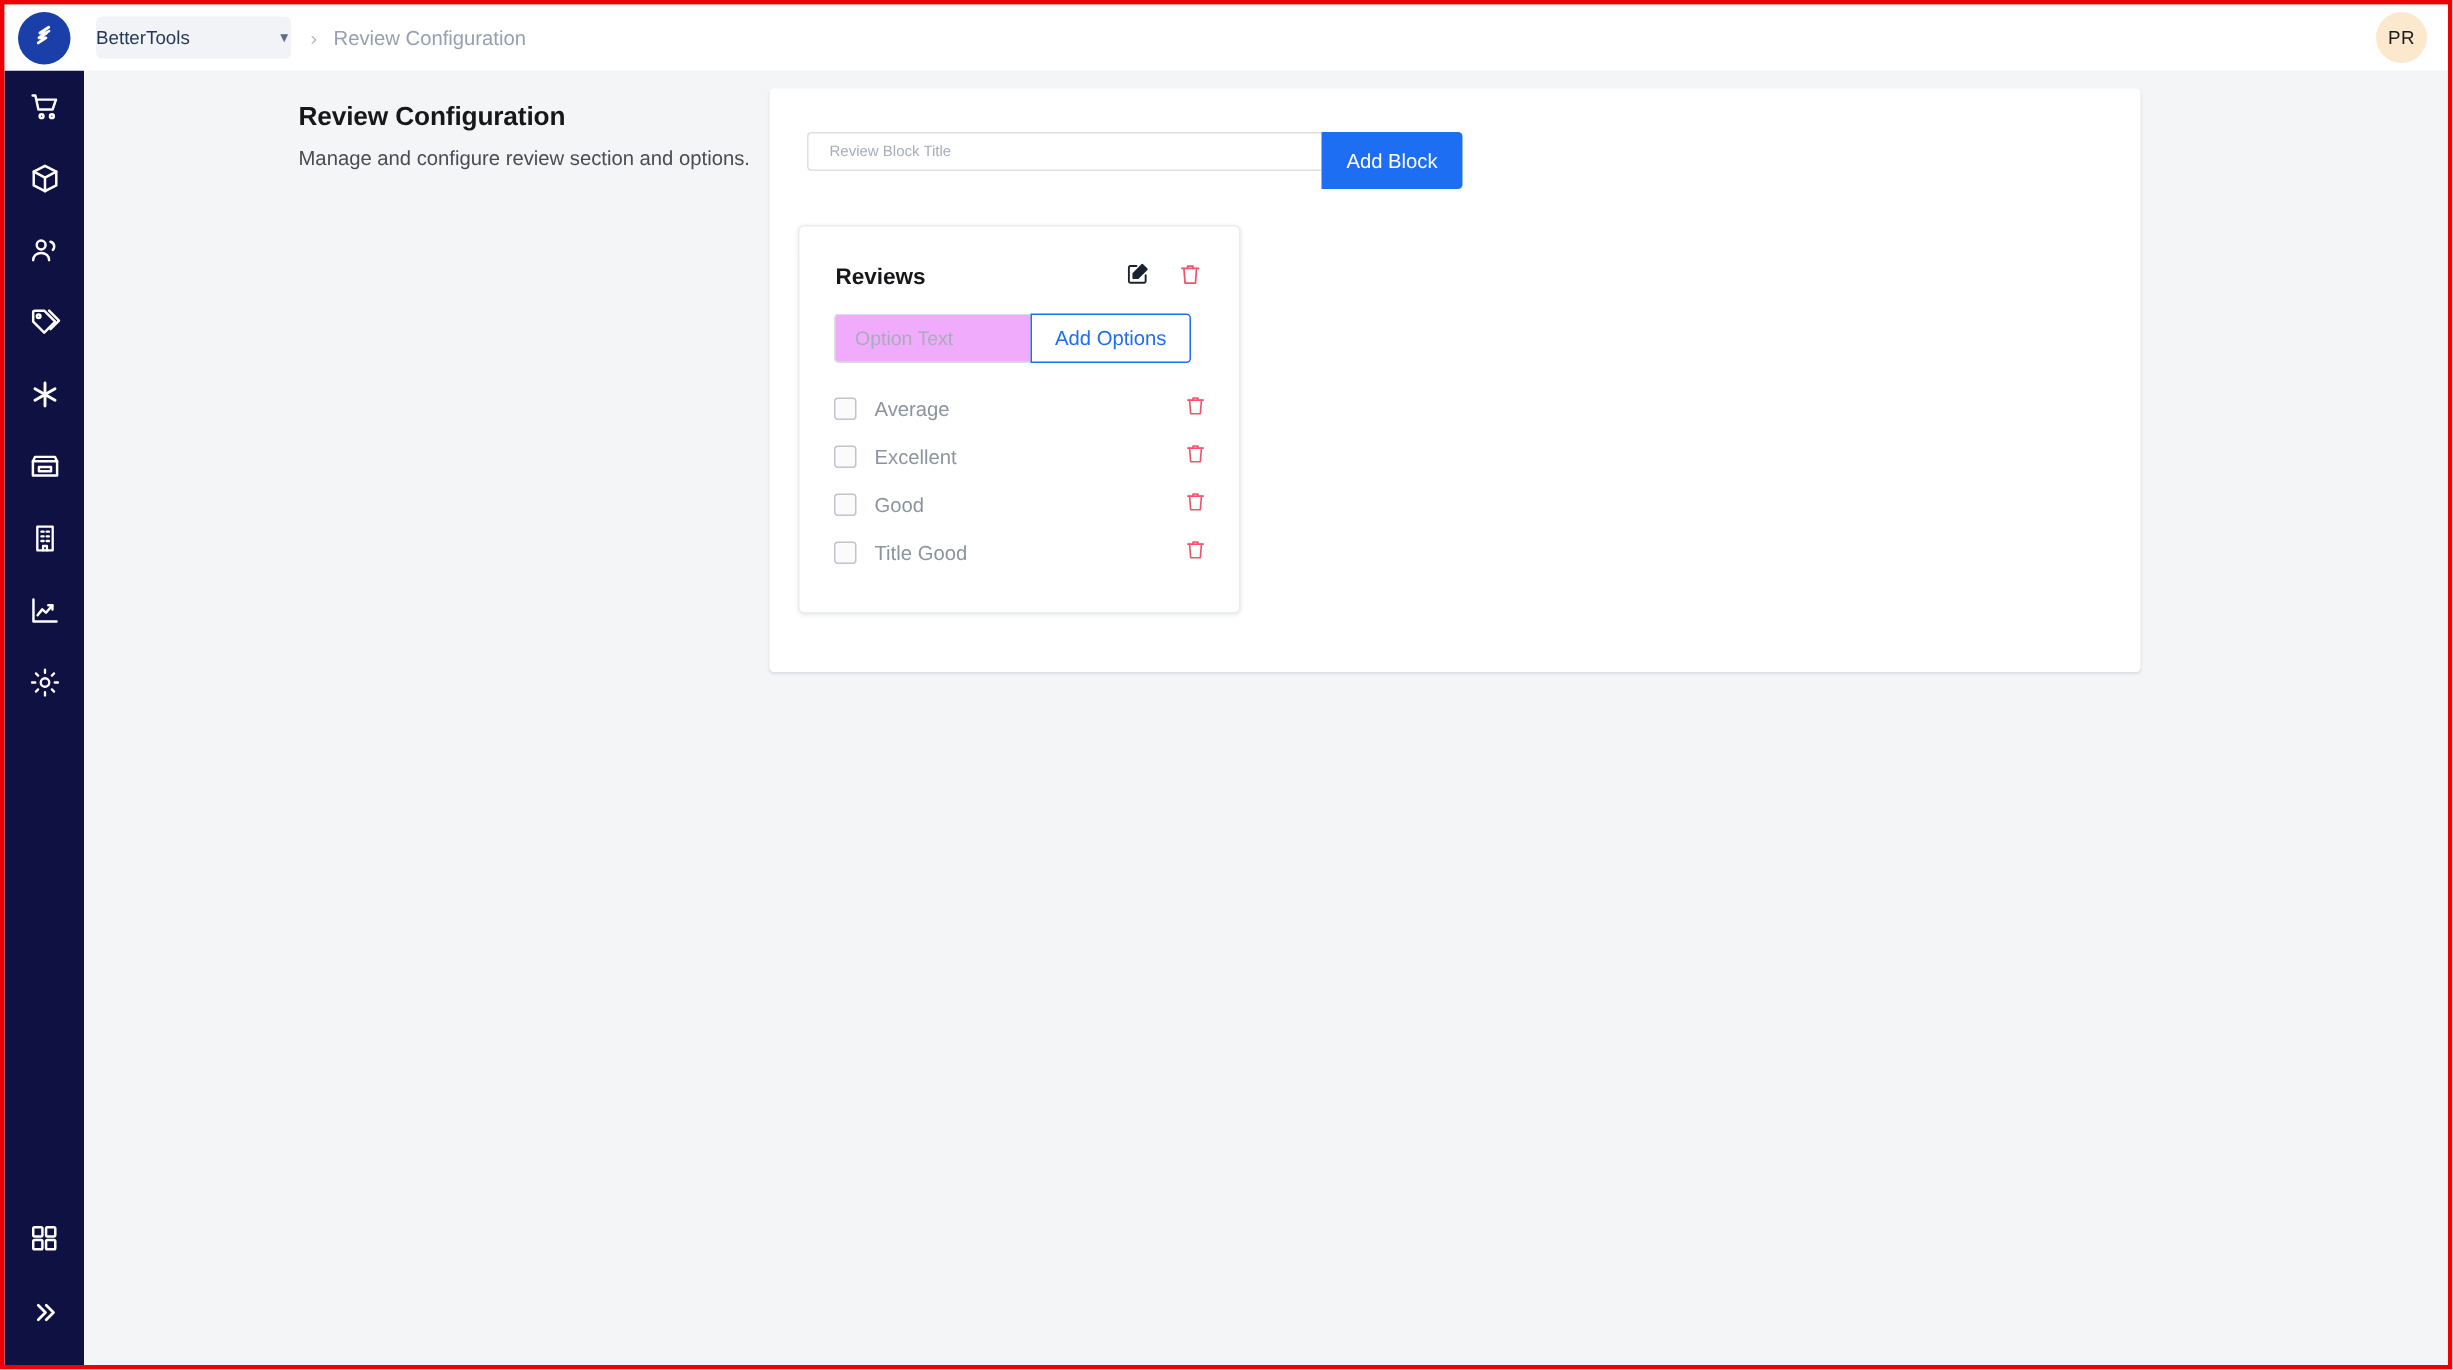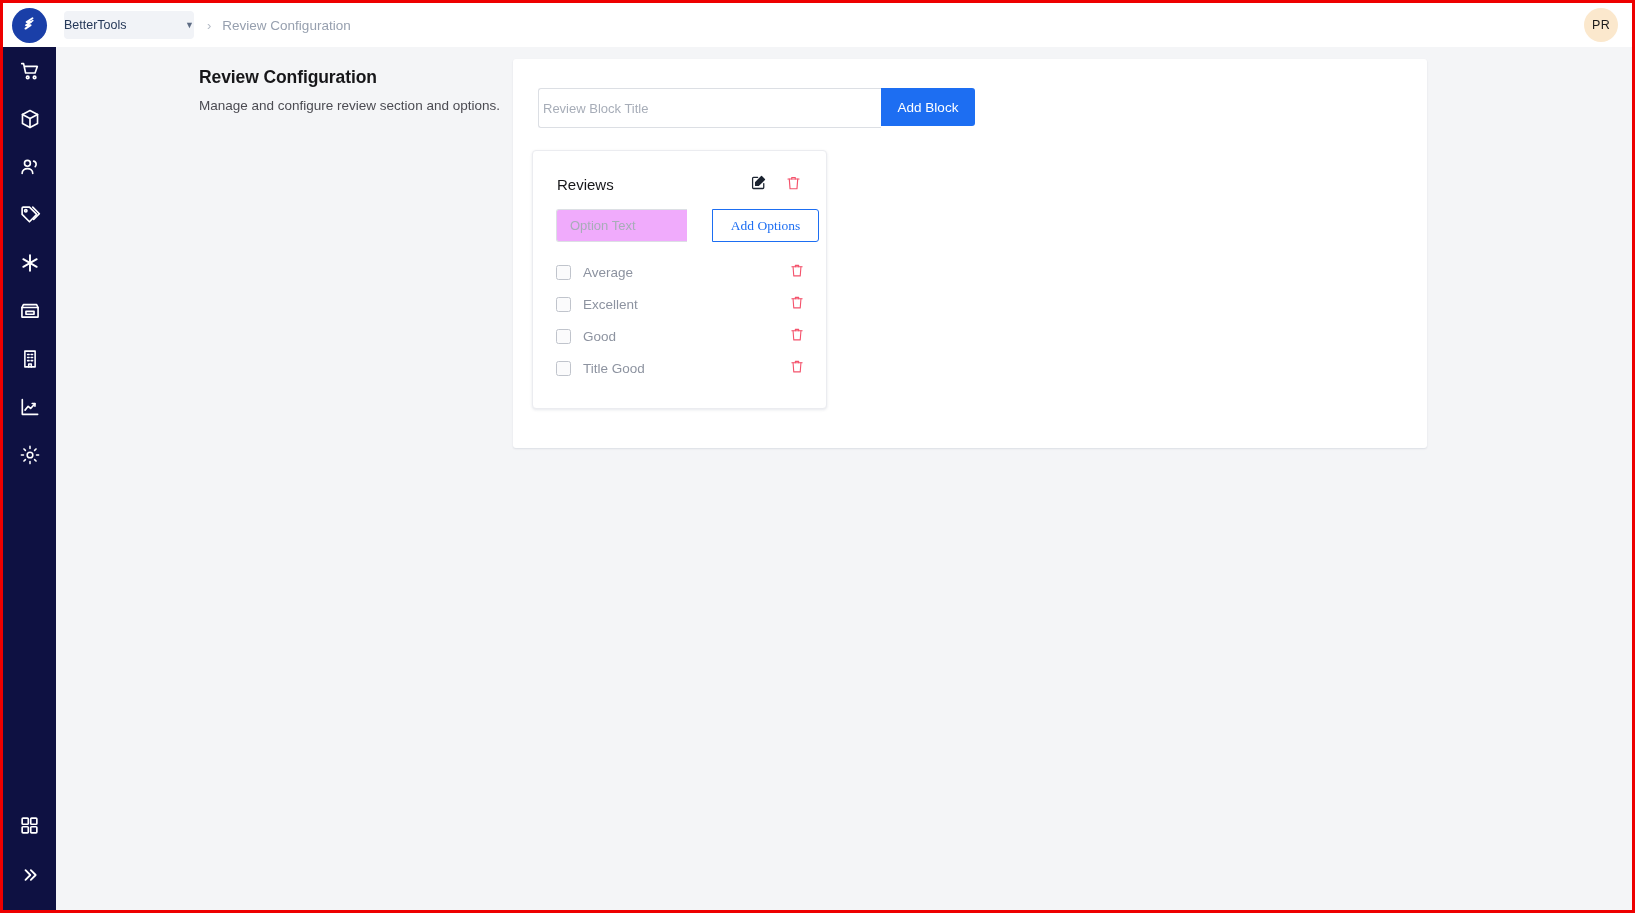--- a/index.html
+++ b/index.html
@@ -165,26 +165,26 @@
 
   .addblock-row {
     position: absolute;
     left: 25px;
     top: 29px;
     display: flex;
     align-items: stretch;
   }
   .addblock-input {
     width: 343px;
-    height: 40px;
+    height: 26px;
     border: 1px solid #dcdfe4;
     border-right: none;
     border-radius: 3px 0 0 3px;
-    padding: 0 4px;
-    font-size: 13px;
+    padding: 0 14px;
+    font-size: 10px;
     font-family: "Liberation Sans", sans-serif;
     color: #253858;
     background: #fff;
     outline: none;
   }
   .addblock-input::placeholder { color: #a7adb8; }
   .addblock-btn {
     width: 94px;
     height: 38px;
     background: #1d6ef2;
@@ -208,20 +208,21 @@
     border-radius: 4px;
     box-shadow: 0 1px 3px rgba(9,30,66,0.10);
   }
   .block-head {
     position: absolute;
     left: 24px; right: 22px;
     top: 22px;
     height: 22px;
     display: flex;
     align-items: center;
+    font-weight: bold;
   }
   .block-title {
     flex: 1;
     font-size: 15px;
     color: #17171a;
   }
   .icon-btn {
     width: 22px; height: 22px;
     display: flex;
     align-items: center;
@@ -255,23 +256,22 @@
   }
   .opt-input::placeholder { color: #a7adb8; }
   .opt-btn {
     width: 107px;
     height: 33px;
     background: #ffffff;
     border: 1px solid #1d6ef2;
     border-radius: 0 3px 3px 0;
     color: #1d6ef2;
     font-size: 13.5px;
-    font-family: Liberation Serif, serif;
-    cursor: pointer;
-    margin-left: 25px;
+    font-family: Liberation Sans, sans-serif;
+    cursor: pointer;
   }
 
   .opt-list {
     position: absolute;
     left: 23px;
     right: 18px;
     top: 105px;
   }
   .opt-item {
     height: 32px;

